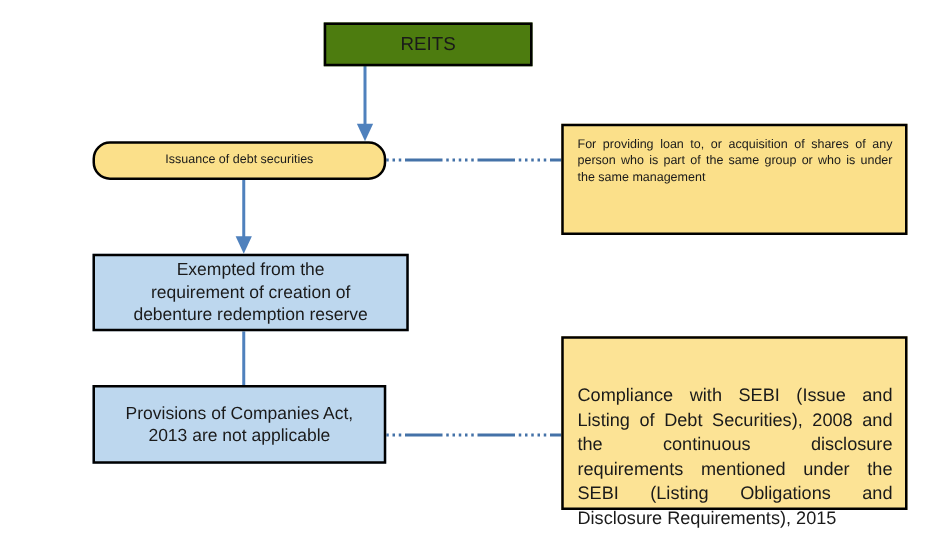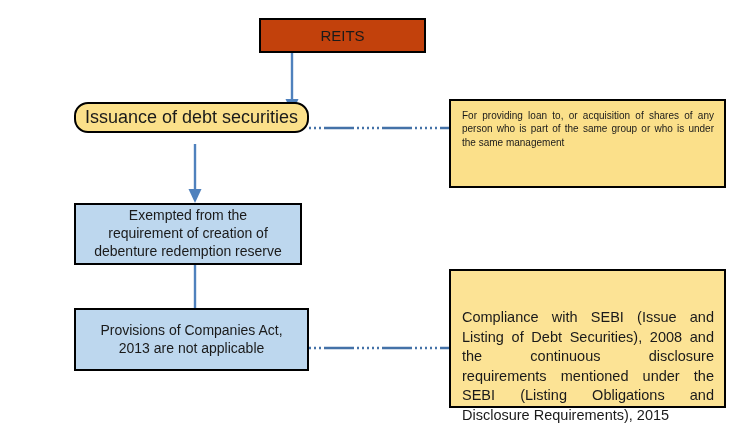--- a/index.html
+++ b/index.html
@@ -30,41 +30,41 @@
     color: #1a1a1a;
     line-height: 1.28;
   }
   .node .txt {
     display: block;
     width: 100%;
     white-space: pre-line;
   }
 
   
-  .peach  { background: #c2410c; }
+  .peach  { background: #4d7c0f; }
   .gold   { background: #fbe08a; }
   .gold2  { background: #fce395; }
   .blue   { background: #bdd7ee; }
 
   
   #node-reits {
     left: 259px; top: 18px; width: 167px; height: 35px;
     font-size: 15px;
   }
   #node-reits .txt { text-align: center; }
 
   #node-issuance {
-    left: 74px; top: 102px; width: 235px; height: 31px;
-    font-size: 18px;
+    left: 74px; top: 113px; width: 235px; height: 31px;
+    font-size: 10px;
     border-radius: 14px;
   }
   #node-issuance .txt { text-align: center; }
 
   #node-exempted {
-    left: 74px; top: 203px; width: 228px; height: 62px;
+    left: 74px; top: 203px; width: 253px; height: 62px;
     font-size: 14px;
   }
   #node-exempted .txt { text-align: center; }
 
   #node-provisions {
     left: 74px; top: 308px; width: 235px; height: 63px;
     font-size: 14px;
   }
   #node-provisions .txt { text-align: center; }
 

